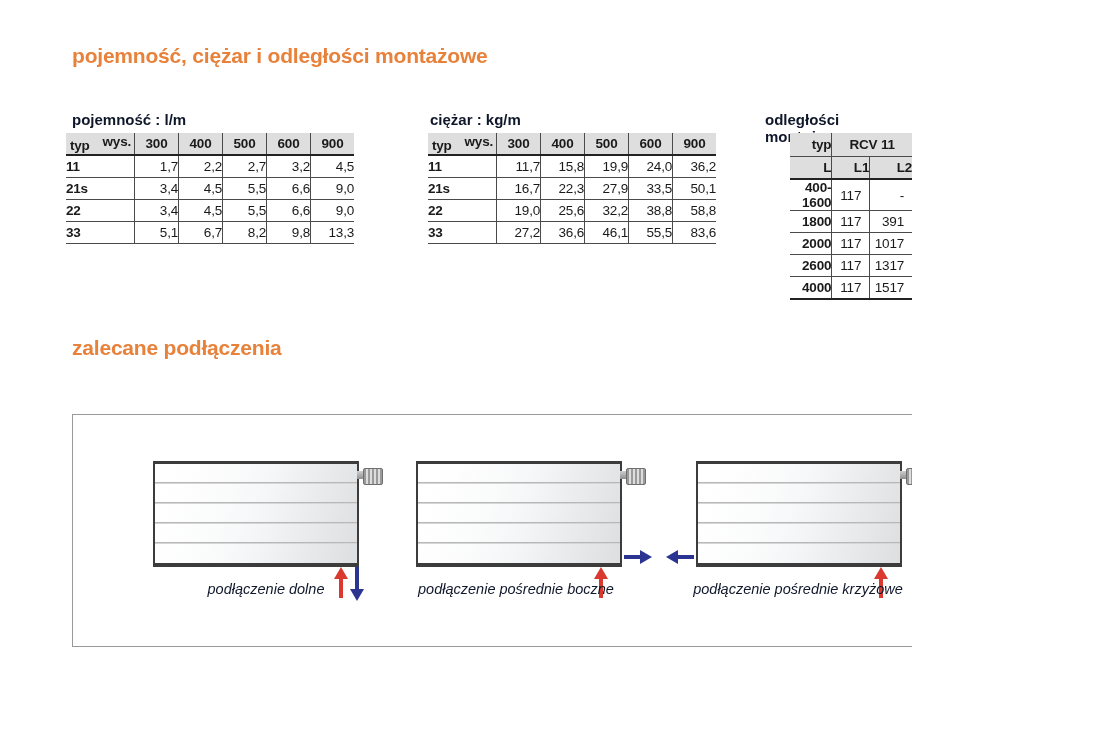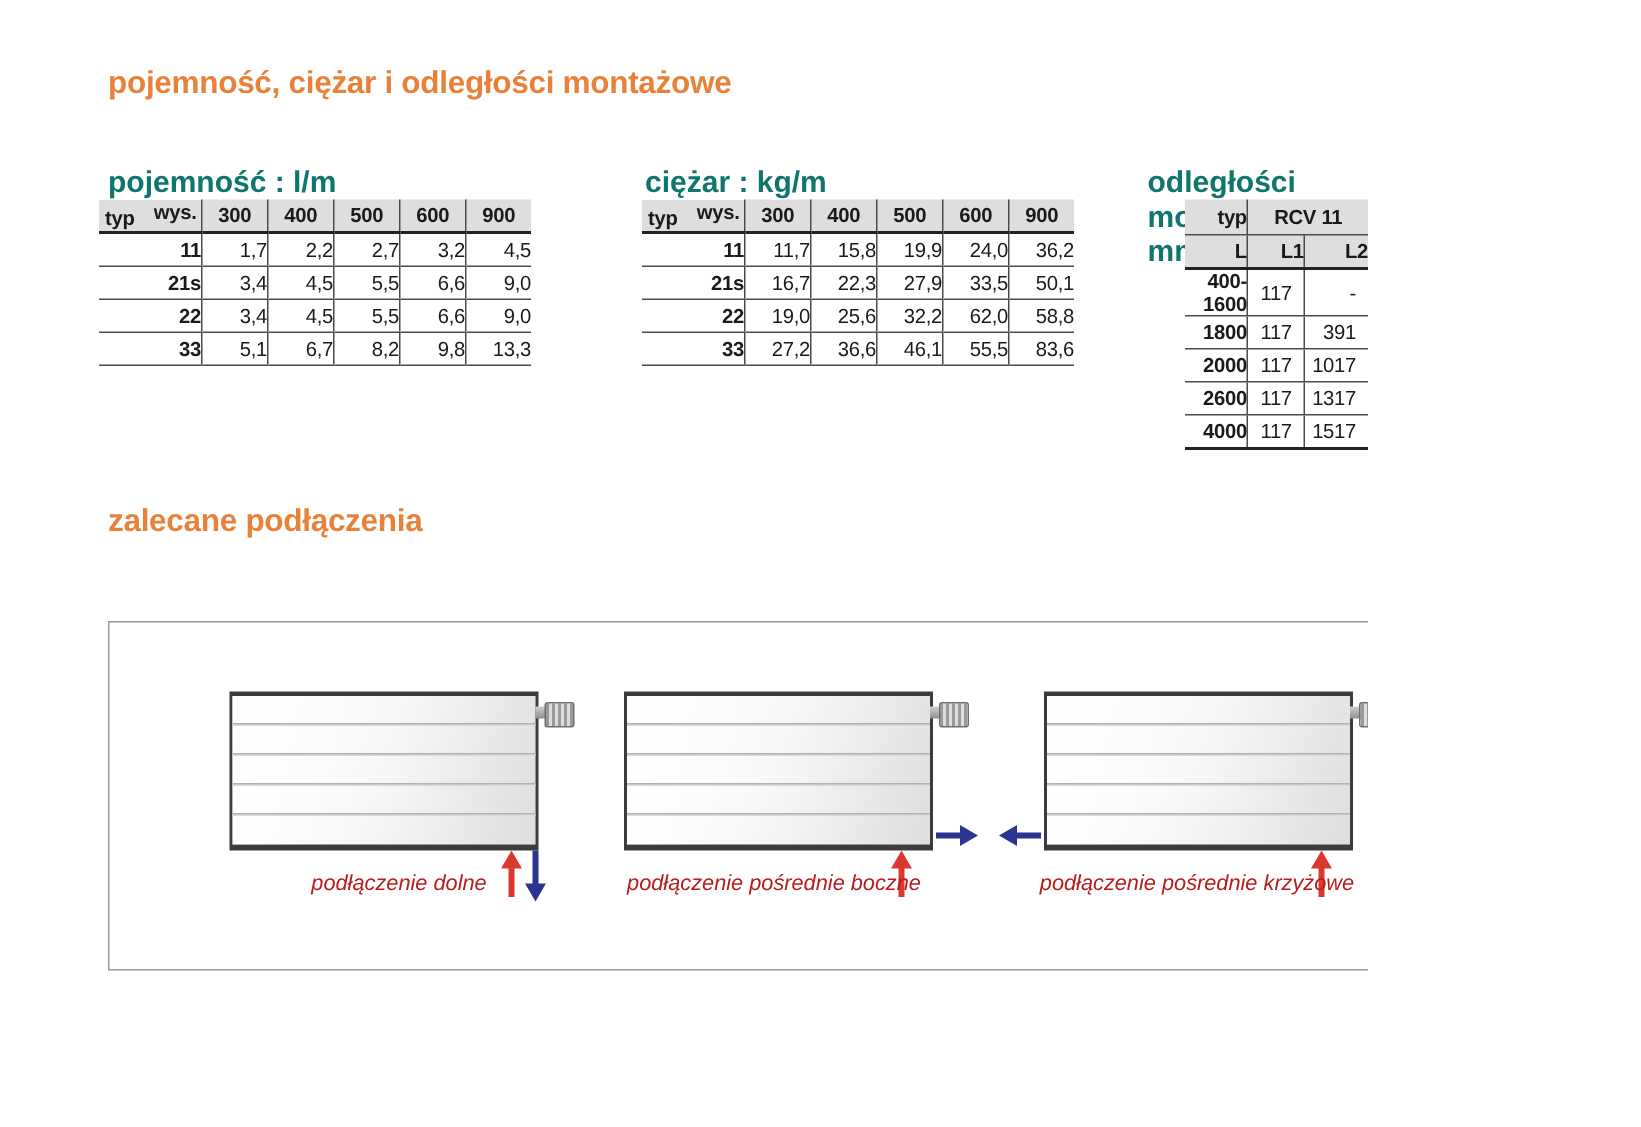--- a/index.html
+++ b/index.html
@@ -3,21 +3,21 @@
 <meta charset="utf-8">
 <style>
   html,body{margin:0;padding:0;background:#ffffff;}
   #app{position:relative;width:912px;height:751px;background:#ffffff;overflow:hidden;
        font-family:Liberation Sans, sans-serif;color:#1a1a1a;}
 
   .section-title{position:absolute;font-size:21px;font-weight:bold;color:#e8813a;letter-spacing:-0.2px;}
   #title-main{left:72px;top:44px;}
   #title-connections{left:72px;top:336px;}
 
-  .tbl-caption{position:absolute;font-size:20px;font-weight:bold;color:#0f766e;}
+  .tbl-caption{position:absolute;font-size:15px;font-weight:bold;color:#0f172a;}
   #cap-capacity{left:72px;top:111px;}
   #cap-weight{left:430px;top:111px;}
   #cap-mounting{left:765px;top:111px;}
 
   table{border-collapse:collapse;table-layout:fixed;font-size:13.5px;color:#1a1a1a;letter-spacing:-0.2px;}
   .dtable{position:absolute;}
   #tbl-capacity{left:66px;top:133px;}
   #tbl-weight{left:428px;top:133px;}
   #tbl-mounting{left:790px;top:133px;}
 
@@ -27,21 +27,21 @@
   .dtable thead th{background:#dedede;border-bottom:2px solid #222;}
 
   .corner{position:relative;width:68px;height:31px;
       background-color:#dedede;
       background-image:linear-gradient(to bottom right,
         rgba(0,0,0,0) calc(50% - 1px),#3f3f3f calc(50% - 1px),
         #3f3f3f calc(50% + 1px),rgba(0,0,0,0) calc(50% + 1px));}
   .corner .wys{position:absolute;top:1px;right:3px;font-weight:bold;font-size:13.5px;margin-left:11px;}
   .corner .typ{position:absolute;bottom:1px;left:4px;font-weight:bold;font-size:13.5px;}
   .colh{width:43px;text-align:center;font-weight:bold;}
-  .typcell{text-align:right;padding-left:5px;font-weight:bold;}
+  .typcell{text-align:left;padding-left:5px;font-weight:bold;}
   .num{text-align:right;padding-right:7px;font-weight:normal;}
 
   
   #tbl-mounting th,#tbl-mounting td{height:21px;}
   #tbl-mounting .c1{width:79px;}
   #tbl-mounting .c2{width:62px;}
   #tbl-mounting .c3{width:56px;}
   #tbl-mounting thead .h1{height:23px;}
   #tbl-mounting thead th{border-bottom:1px solid #4a4a4a;}
   #tbl-mounting thead tr:last-child th{border-bottom:2px solid #222;}
@@ -89,21 +89,21 @@
       border-top:7px solid transparent;border-bottom:7px solid transparent;border-right:12px solid #2b3490;}
   .arr-left .shaft-h{right:0;width:17px;background:#2b3490;}
 
   #arr-r1-supply{left:261px;top:152px;}
   #arr-r1-return{left:277px;top:152px;}
   #arr-r2-supply{left:521px;top:152px;}
   #arr-r2-return{left:551px;top:135px;}
   #arr-r3-return{left:593px;top:135px;}
   #arr-r3-supply{left:801px;top:152px;}
 
-  .conn-label{position:absolute;top:166px;font-size:14.5px;font-style:italic;color:#b91c1c;
+  .conn-label{position:absolute;top:166px;font-size:14.5px;font-style:italic;color:#0f172a;
       text-align:center;width:300px;transform:translateX(-50%);}
   #lbl-1{left:193px;} #lbl-2{left:443px;} #lbl-3{left:725px;}
 
   #legend{position:absolute;right:28px;top:197px;display:flex;align-items:center;gap:26px;
       font-size:13.5px;font-style:italic;color:#222;}
   .legend-item{display:flex;align-items:center;gap:6px;}
   .legend-item .arr{position:relative;}
   .leg-up{width:12px;height:22px;}
   .leg-up .head{position:absolute;top:0;left:0;width:0;height:0;
       border-left:6px solid transparent;border-right:6px solid transparent;border-bottom:9px solid #d9392e;}
@@ -201,21 +201,21 @@
         <td class="num">22,3</td>
         <td class="num">27,9</td>
         <td class="num">33,5</td>
         <td class="num">50,1</td>
       </tr>
       <tr>
         <th class="typcell">22</th>
         <td class="num">19,0</td>
         <td class="num">25,6</td>
         <td class="num">32,2</td>
-        <td class="num">62,0</td>
+        <td class="num">38,8</td>
         <td class="num">58,8</td>
       </tr>
       <tr>
         <th class="typcell">33</th>
         <td class="num">27,2</td>
         <td class="num">36,6</td>
         <td class="num">46,1</td>
         <td class="num">55,5</td>
         <td class="num">83,6</td>
       </tr>

